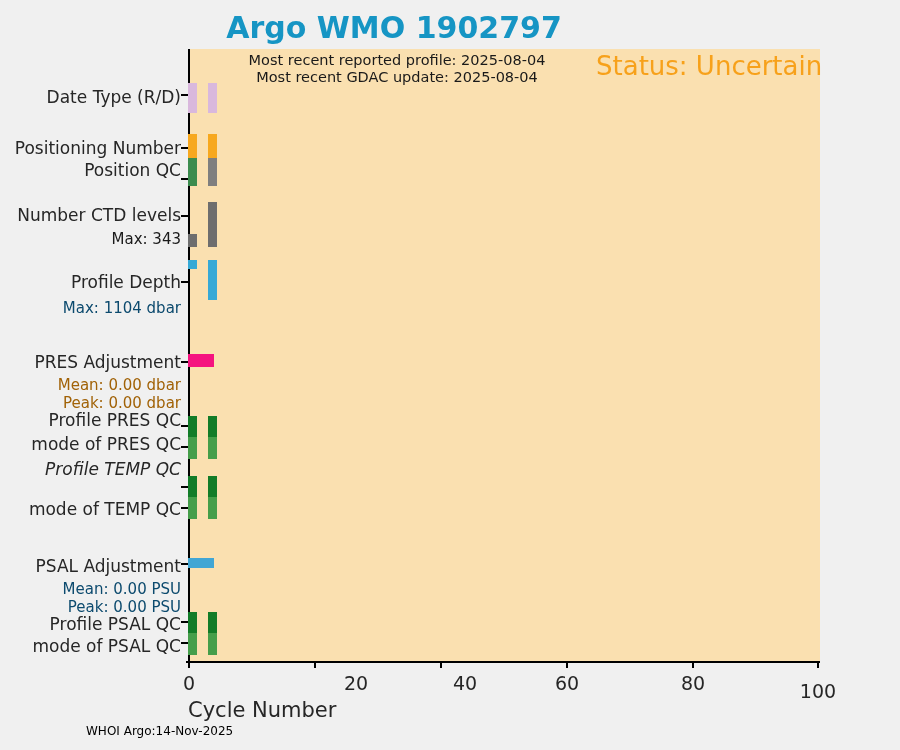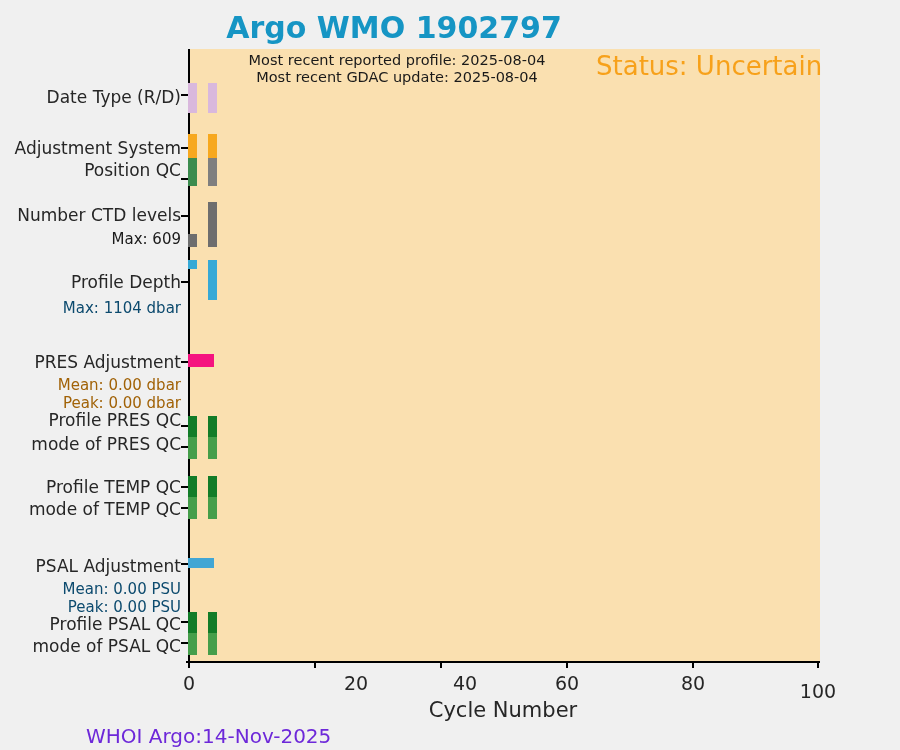--- a/index.html
+++ b/index.html
@@ -114,60 +114,59 @@
     font-size: 19px;
     color: #262626;
     transform: translateX(-50%);
     white-space: nowrap;
   }
   #xaxis-title {
     position: absolute;
     left: 188px;
     top: 698px;
     width: 630px;
-    text-align: center;
     font-size: 21px;
     color: #262626;
   }
 
   
   #footer-credit {
     position: absolute;
     left: 86px;
     top: 724px;
-    font-size: 20px;
-    color: #6d28d9;
+    font-size: 12px;
+    color: #000000;
   }
 </style>
 </head>
 <body>
 
 <div id="chart-title">Argo WMO 1902797</div>
 
 <div id="plot-area"></div>
 <div id="plot-bottom-rule"></div>
 
 <div id="recent-dates">Most recent reported profile: 2025-08-04
 Most recent GDAC update: 2025-08-04</div>
 <div id="status-text">Status: Uncertain</div>
 
 <div id="ylabels-layer">
     <div class="ylabel" style="top: 87px;">Date Type (R/D)</div>
-    <div class="ylabel" style="top: 138px;">Adjustment System</div>
+    <div class="ylabel" style="top: 138px;">Positioning Number</div>
     <div class="ylabel" style="top: 160px;">Position QC</div>
     <div class="ylabel" style="top: 205px;">Number CTD levels</div>
-    <div class="ylabel sub dark" style="top: 229px;">Max: 609</div>
+    <div class="ylabel sub dark" style="top: 229px;">Max: 343</div>
     <div class="ylabel" style="top: 272px;">Profile Depth</div>
     <div class="ylabel sub blue" style="top: 298px;">Max: 1104 dbar</div>
     <div class="ylabel" style="top: 352px;">PRES Adjustment</div>
     <div class="ylabel sub pink" style="top: 375px;">Mean: 0.00 dbar</div>
     <div class="ylabel sub pink" style="top: 393px;">Peak: 0.00 dbar</div>
     <div class="ylabel" style="top: 410px;">Profile PRES QC</div>
     <div class="ylabel" style="top: 434px;">mode of PRES QC</div>
-    <div class="ylabel" style="top: 477px;">Profile TEMP QC</div>
+    <div class="ylabel" style="top: 459px; font-style: italic;">Profile TEMP QC</div>
     <div class="ylabel" style="top: 499px;">mode of TEMP QC</div>
     <div class="ylabel" style="top: 556px;">PSAL Adjustment</div>
     <div class="ylabel sub blue" style="top: 579px;">Mean: 0.00 PSU</div>
     <div class="ylabel sub blue" style="top: 597px;">Peak: 0.00 PSU</div>
     <div class="ylabel" style="top: 614px;">Profile PSAL QC</div>
     <div class="ylabel" style="top: 636px;">mode of PSAL QC</div>
   </div>
 <div id="yticks-layer">
     <div class="ytick" style="top: 94px;"></div>
     <div class="ytick" style="top: 147px;"></div>

